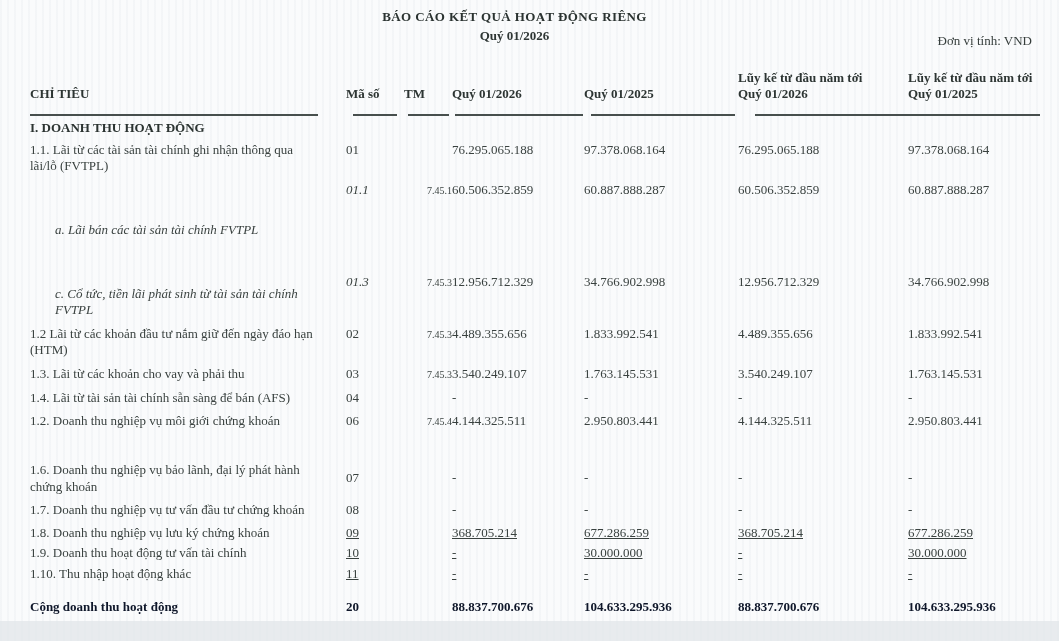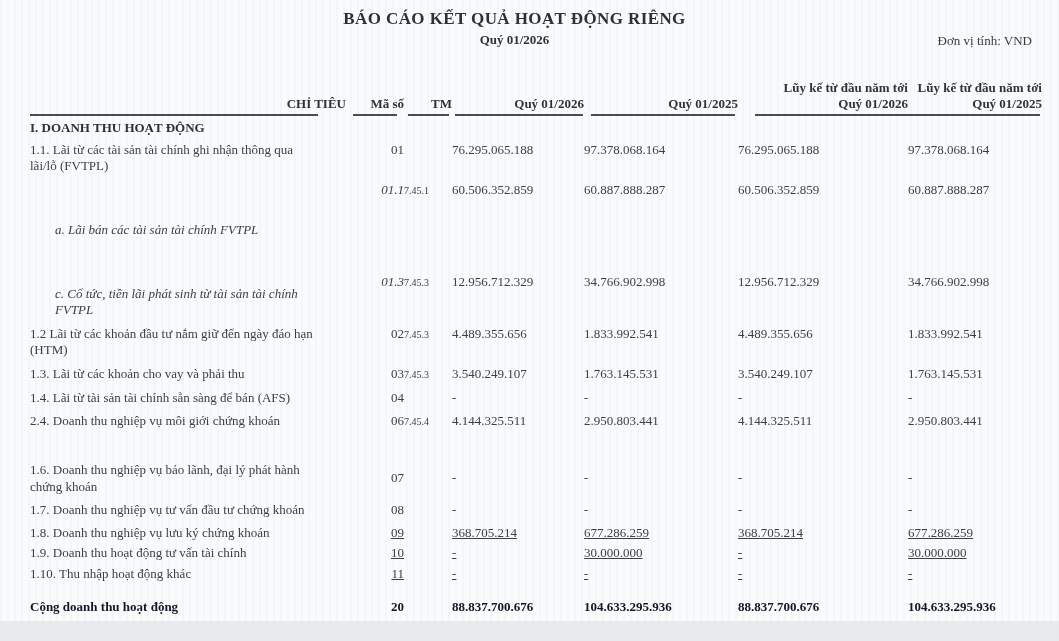--- a/index.html
+++ b/index.html
@@ -16,56 +16,56 @@
     background:repeating-linear-gradient(90deg,
       rgba(205,212,220,.14) 0 2px, rgba(255,255,255,0) 2px 7px);
   }
   .scan-band {
     position:absolute; left:0; right:0; bottom:0; height:20px;
     background:#e2e5ea; opacity:.75;
   }
 
   .doc-header { position:relative; padding-top:9px; }
   .doc-title {
-    text-align:center; font-size:17px; font-weight:bold; letter-spacing:.4px;
+    text-align:center; font-size:13px; font-weight:bold; letter-spacing:.4px;
     color:#2b3331; padding-right:30px;
   }
   .doc-subtitle {
     text-align:center; font-size:13px; font-weight:bold; color:#2e3634;
     margin-top:3px; padding-right:30px;
   }
   .unit-label { position:absolute; top:33px; right:27px; font-size:13px; color:#353d3b; }
 
   table.report {
     position:absolute; top:58px; left:30px; width:1012px;
     border-collapse:collapse; table-layout:fixed; font-size:13px;
   }
   col.w-label{width:316px} col.w-code{width:58px} col.w-tm{width:48px}
   col.w-c1{width:132px} col.w-c2{width:154px} col.w-c3{width:170px} col.w-c4{width:134px}
 
   thead th {
     position:relative; vertical-align:bottom; font-weight:bold; color:#2d3533;
-    padding:8px 0 4px; height:58px; text-align:right; line-height:1.25;
+    padding:8px 0 14px; height:58px; text-align:left; line-height:1.25;
   }
   thead th .rule { position:absolute; bottom:0; border-bottom:2px solid #474f4d; }
   th.h-label .rule { left:0;  right:28px; }
   th.h-code  .rule { left:7px; right:7px; }
   th.h-tm    .rule { left:4px; right:3px; }
   th.h-c1    .rule { left:3px; right:1px; }
   th.h-c2    .rule { left:7px; right:3px; }
   th.h-c3    .rule { left:17px; right:0; }
   th.h-c4    .rule { left:0;  right:2px; }
   th .h-wrap { display:inline-block; }
   th.h-c3 .h-wrap { max-width:125px; }
   th.h-c4 .h-wrap { max-width:140px; }
 
   tbody td { vertical-align:top; padding:3px 0 4px; line-height:1.28; }
   td.c-label .label-inner { display:inline-block; max-width:292px; }
-  td.c-code { text-align:right; }
-  td.c-tm   { text-align:left; font-size:10px; padding-top:6px; color:#3c4442; }
+  td.c-code { text-align:left; }
+  td.c-tm   { text-align:right; font-size:10px; padding-top:6px; color:#3c4442; }
   td.num    { text-align:left; font-size:13px; }
   td.num.c1 { padding-right:24px; }
   td.num.c2 { padding-right:2px; }
   td.num.c3 { padding-right:4px; }
   td.num.c4 { padding-right:2px; }
 
   tr.r-section td { font-weight:bold; color:#2b3331; padding-top:4px; padding-bottom:2px; }
   tr.r-sub td.c-label { padding-left:25px; font-style:italic; }
   tr.r-sub td.c-label .label-inner { max-width:250px;margin-top:40px; }
   tr.r-sub td.c-code { font-style:italic; }
@@ -163,21 +163,21 @@
       <tr>
         <td class="c-label"><span class="label-inner">1.4. Lãi từ tài sản tài chính sẵn sàng để bán (AFS)</span></td>
         <td class="c-code">04</td>
         <td class="c-tm"></td>
         <td class="num c1">-</td>
         <td class="num c2">-</td>
         <td class="num c3">-</td>
         <td class="num c4">-</td>
       </tr>
       <tr>
-        <td class="c-label"><span class="label-inner">2.4. Doanh thu nghiệp vụ môi giới chứng khoán</span></td>
+        <td class="c-label"><span class="label-inner">1.2. Doanh thu nghiệp vụ môi giới chứng khoán</span></td>
         <td class="c-code">06</td>
         <td class="c-tm">7.45.4</td>
         <td class="num c1">4.144.325.511</td>
         <td class="num c2">2.950.803.441</td>
         <td class="num c3">4.144.325.511</td>
         <td class="num c4">2.950.803.441</td>
       </tr>
       <tr class="r-gap r-mid">
         <td class="c-label"><span class="label-inner">1.6. Doanh thu nghiệp vụ bảo lãnh, đại lý phát hành chứng khoán</span></td>
         <td class="c-code">07</td>

